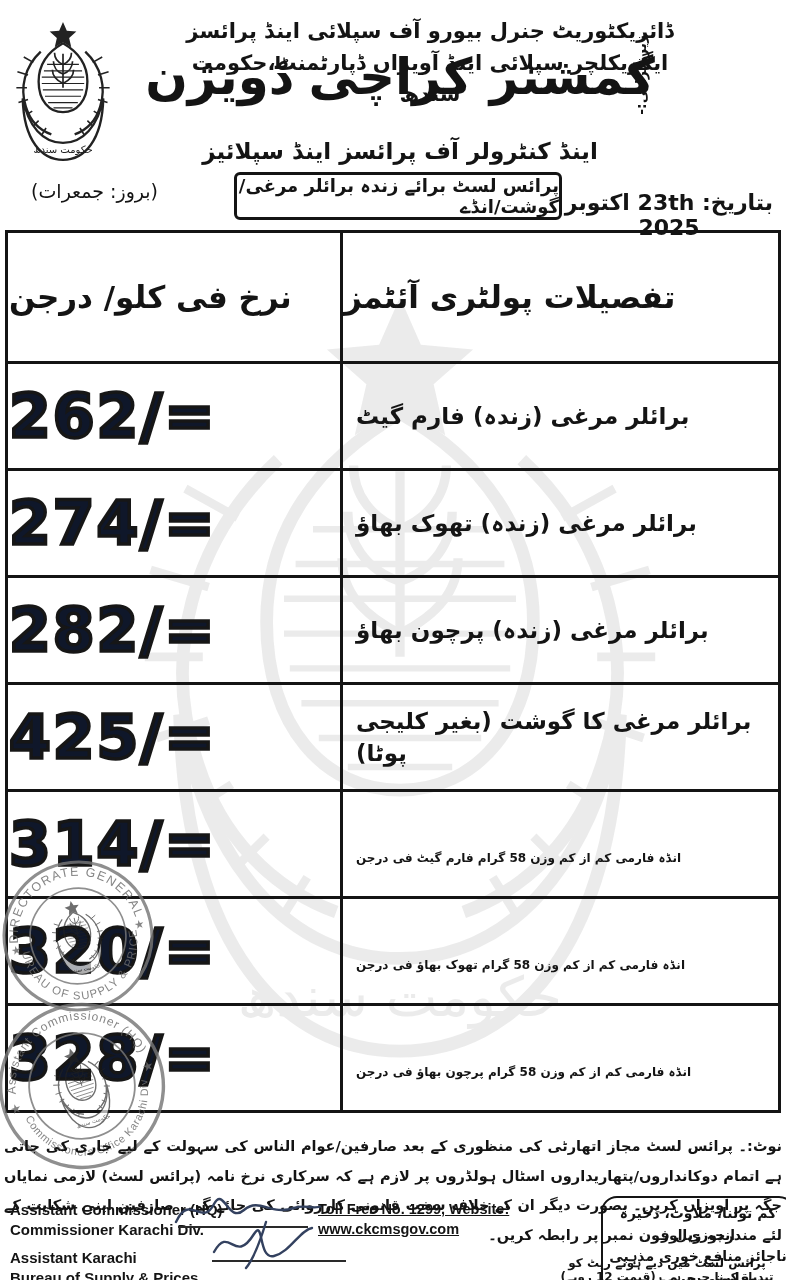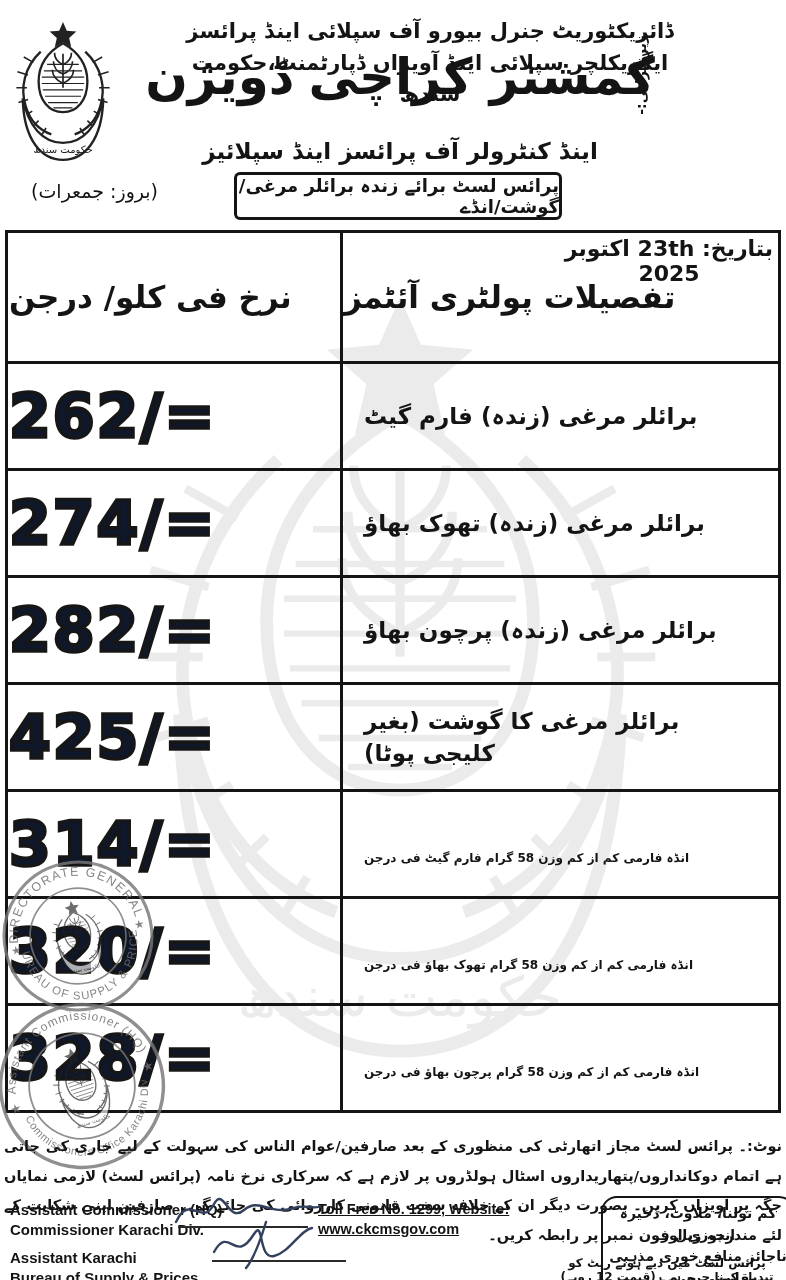--- a/index.html
+++ b/index.html
@@ -18,36 +18,36 @@
   .supervision{left:596px;top:72px;width:90px;font-size:14px;font-weight:700;
     transform:rotate(-90deg);transform-origin:center;}
   .main-title{left:100px;top:48px;width:600px;text-align:center;
     font-size:50px;font-weight:700;letter-spacing:1px;}
   .sub-title{left:140px;top:138px;width:520px;text-align:center;
     font-size:23px;font-weight:800;}
   .list-box{left:234px;top:172px;width:322px;height:42px;
     border:3px solid #141414;border-radius:6px;
     display:flex;align-items:center;justify-content:center;
     font-size:18px;font-weight:800;}
-  .date-line{left:556px;top:190px;width:226px;font-size:22px;font-weight:800;text-align:center;margin-top:46px;}
+  .date-line{left:556px;top:190px;width:226px;font-size:22px;font-weight:800;text-align:center;}
   .day-line{left:8px;top:180px;width:150px;font-size:19px;font-weight:400;}
 
   
   .watermark{left:110px;top:280px;width:580px;height:800px;opacity:0.085;}
 
   
   table.price-table{position:absolute;left:5px;top:230px;width:776px;
     border-collapse:collapse;table-layout:fixed;}
   table.price-table td{border:3px solid #141414;vertical-align:middle;
     text-align:left;background:transparent;}
   td.rate-col{width:330px;}
   tr.hdr-row td{height:126px;}
   tr.data-row td{height:102px;}
   .hdr-text{font-size:31px;font-weight:800;}
-  .item-text{font-size:23px;font-weight:700;padding:0 20px;line-height:1.4;}
+  .item-text{font-size:23px;font-weight:700;padding:0 12px;line-height:1.4;}
   .item-text.small{font-size:12px;margin-top:28px;}
   .rate-text{font-size:60px;font-weight:800;letter-spacing:2px;
     color:#0f172a;-webkit-text-stroke:3.5px #161616;
     font-family:"DejaVu Sans",sans-serif;}
   @supports not (-webkit-text-stroke: 1px black){ .rate-text{color:#161616;} }
 
   
   .stamp{opacity:0.82;}
   .stamp1{left:0px;top:858px;width:156px;height:156px;transform:rotate(-12deg);}
   .stamp2{left:-4px;top:1000px;width:172px;height:172px;transform:rotate(-18deg);}

